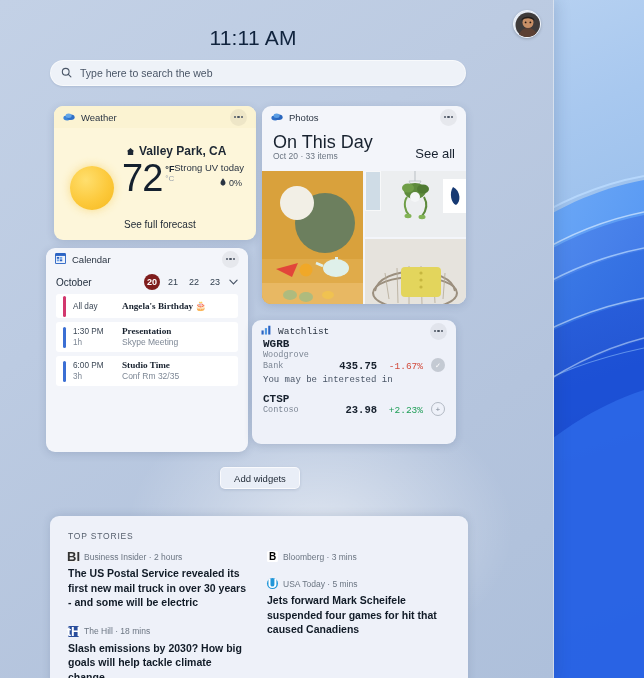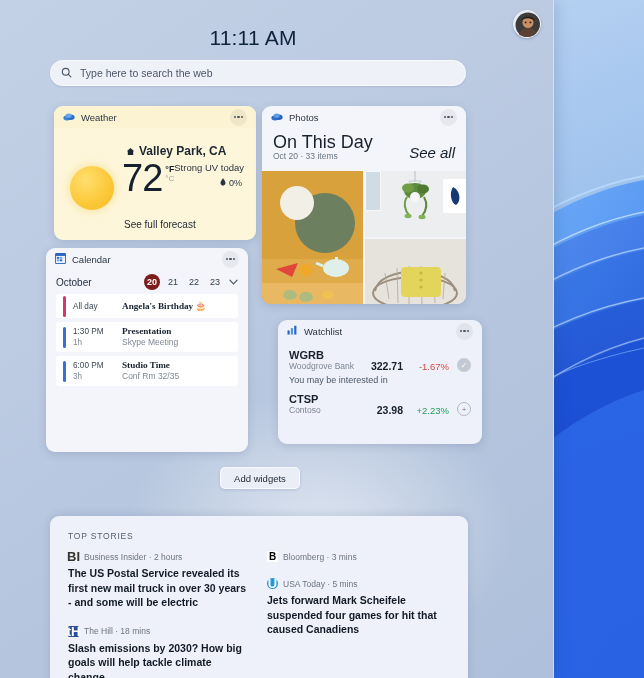--- a/index.html
+++ b/index.html
@@ -117,28 +117,28 @@
   .event .vdots i { width: 2px; height: 2px; border-radius: 50%; background: #9aa2ad; display: block; }
   .allday { height: 24px; }
   .allday .txt .e1 { line-height: 13px; }
 
   
   #photos-card { left: 262px; top: 106px; width: 204px; height: 198px; background: #f3f5fa; }
   #photos-sub { padding: 6px 11px 0; display: flex; align-items: flex-end; }
   #photos-sub .left { flex: 1; }
   #photos-title { font-size: 18px; color: #18222f; line-height: 16px; }
   #photos-meta { font-size: 8.5px; color: #6b7582; line-height: 12px; }
-  #photos-seeall { font-size: 15px; color: #17212e; padding-bottom: 1px; font-style: italic; }
+  #photos-seeall { font-size: 13px; color: #17212e; padding-bottom: 1px; }
   #collage { position: absolute; left: 0; bottom: 0; width: 204px; height: 133px; display: flex; gap: 2px; }
   #collage .col-l { width: 101px; height: 133px; position: relative; overflow: hidden; }
   #collage .col-r { flex: 1; display: flex; flex-direction: column; gap: 2px; }
   #collage .col-r > div { flex: 1; position: relative; overflow: hidden; }
 
   
-  #watchlist-card { left: 278px; top: 320px; width: 204px; height: 124px; background: #eef1f9; }
+  #watchlist-card { left: 252px; top: 320px; width: 204px; height: 124px; background: #eef1f9; font-family: Liberation Mono, monospace; }
   .stock-row { display: flex; align-items: flex-end; padding: 0 11px; height: 30px; }
   .stock-row .sym { flex: 1; }
   .stock-row .sym .s1 { font-size: 11px; color: #17212e; font-weight: bold; display: block; line-height: 12px; }
   .stock-row .sym .s2 { font-size: 8.5px; color: #7d8795; display: block; line-height: 11px; }
   .stock-row .price { font-size: 10.5px; color: #17212e; font-weight: bold; width: 44px; text-align: right; }
   .stock-row .chg { font-size: 9.5px; width: 46px; text-align: right; }
   .chg.down { color: #d24b3c; }
   .chg.up { color: #1f9e57; }
   .act { width: 14px; height: 14px; border-radius: 50%; margin-left: 8px; display: flex; align-items: center; justify-content: center; font-size: 8px; }
   .act.check { background: #c4cad3; color: #fff; }
@@ -462,21 +462,21 @@
           <i></i>
           <i></i>
         </span>
     </div>
 
     <div class="stock-row">
       <span class="sym">
         <span class="s1">WGRB</span>
         <span class="s2">Woodgrove Bank</span>
       </span>
-      <span class="price">322.71</span>
+      <span class="price">435.75</span>
       <span class="chg down">-1.67%</span>
       <span class="act check">✓</span>
     </div>
 
     <div id="interest-label">You may be interested in</div>
 
     <div class="stock-row">
       <span class="sym">
         <span class="s1">CTSP</span>
         <span class="s2">Contoso</span>

